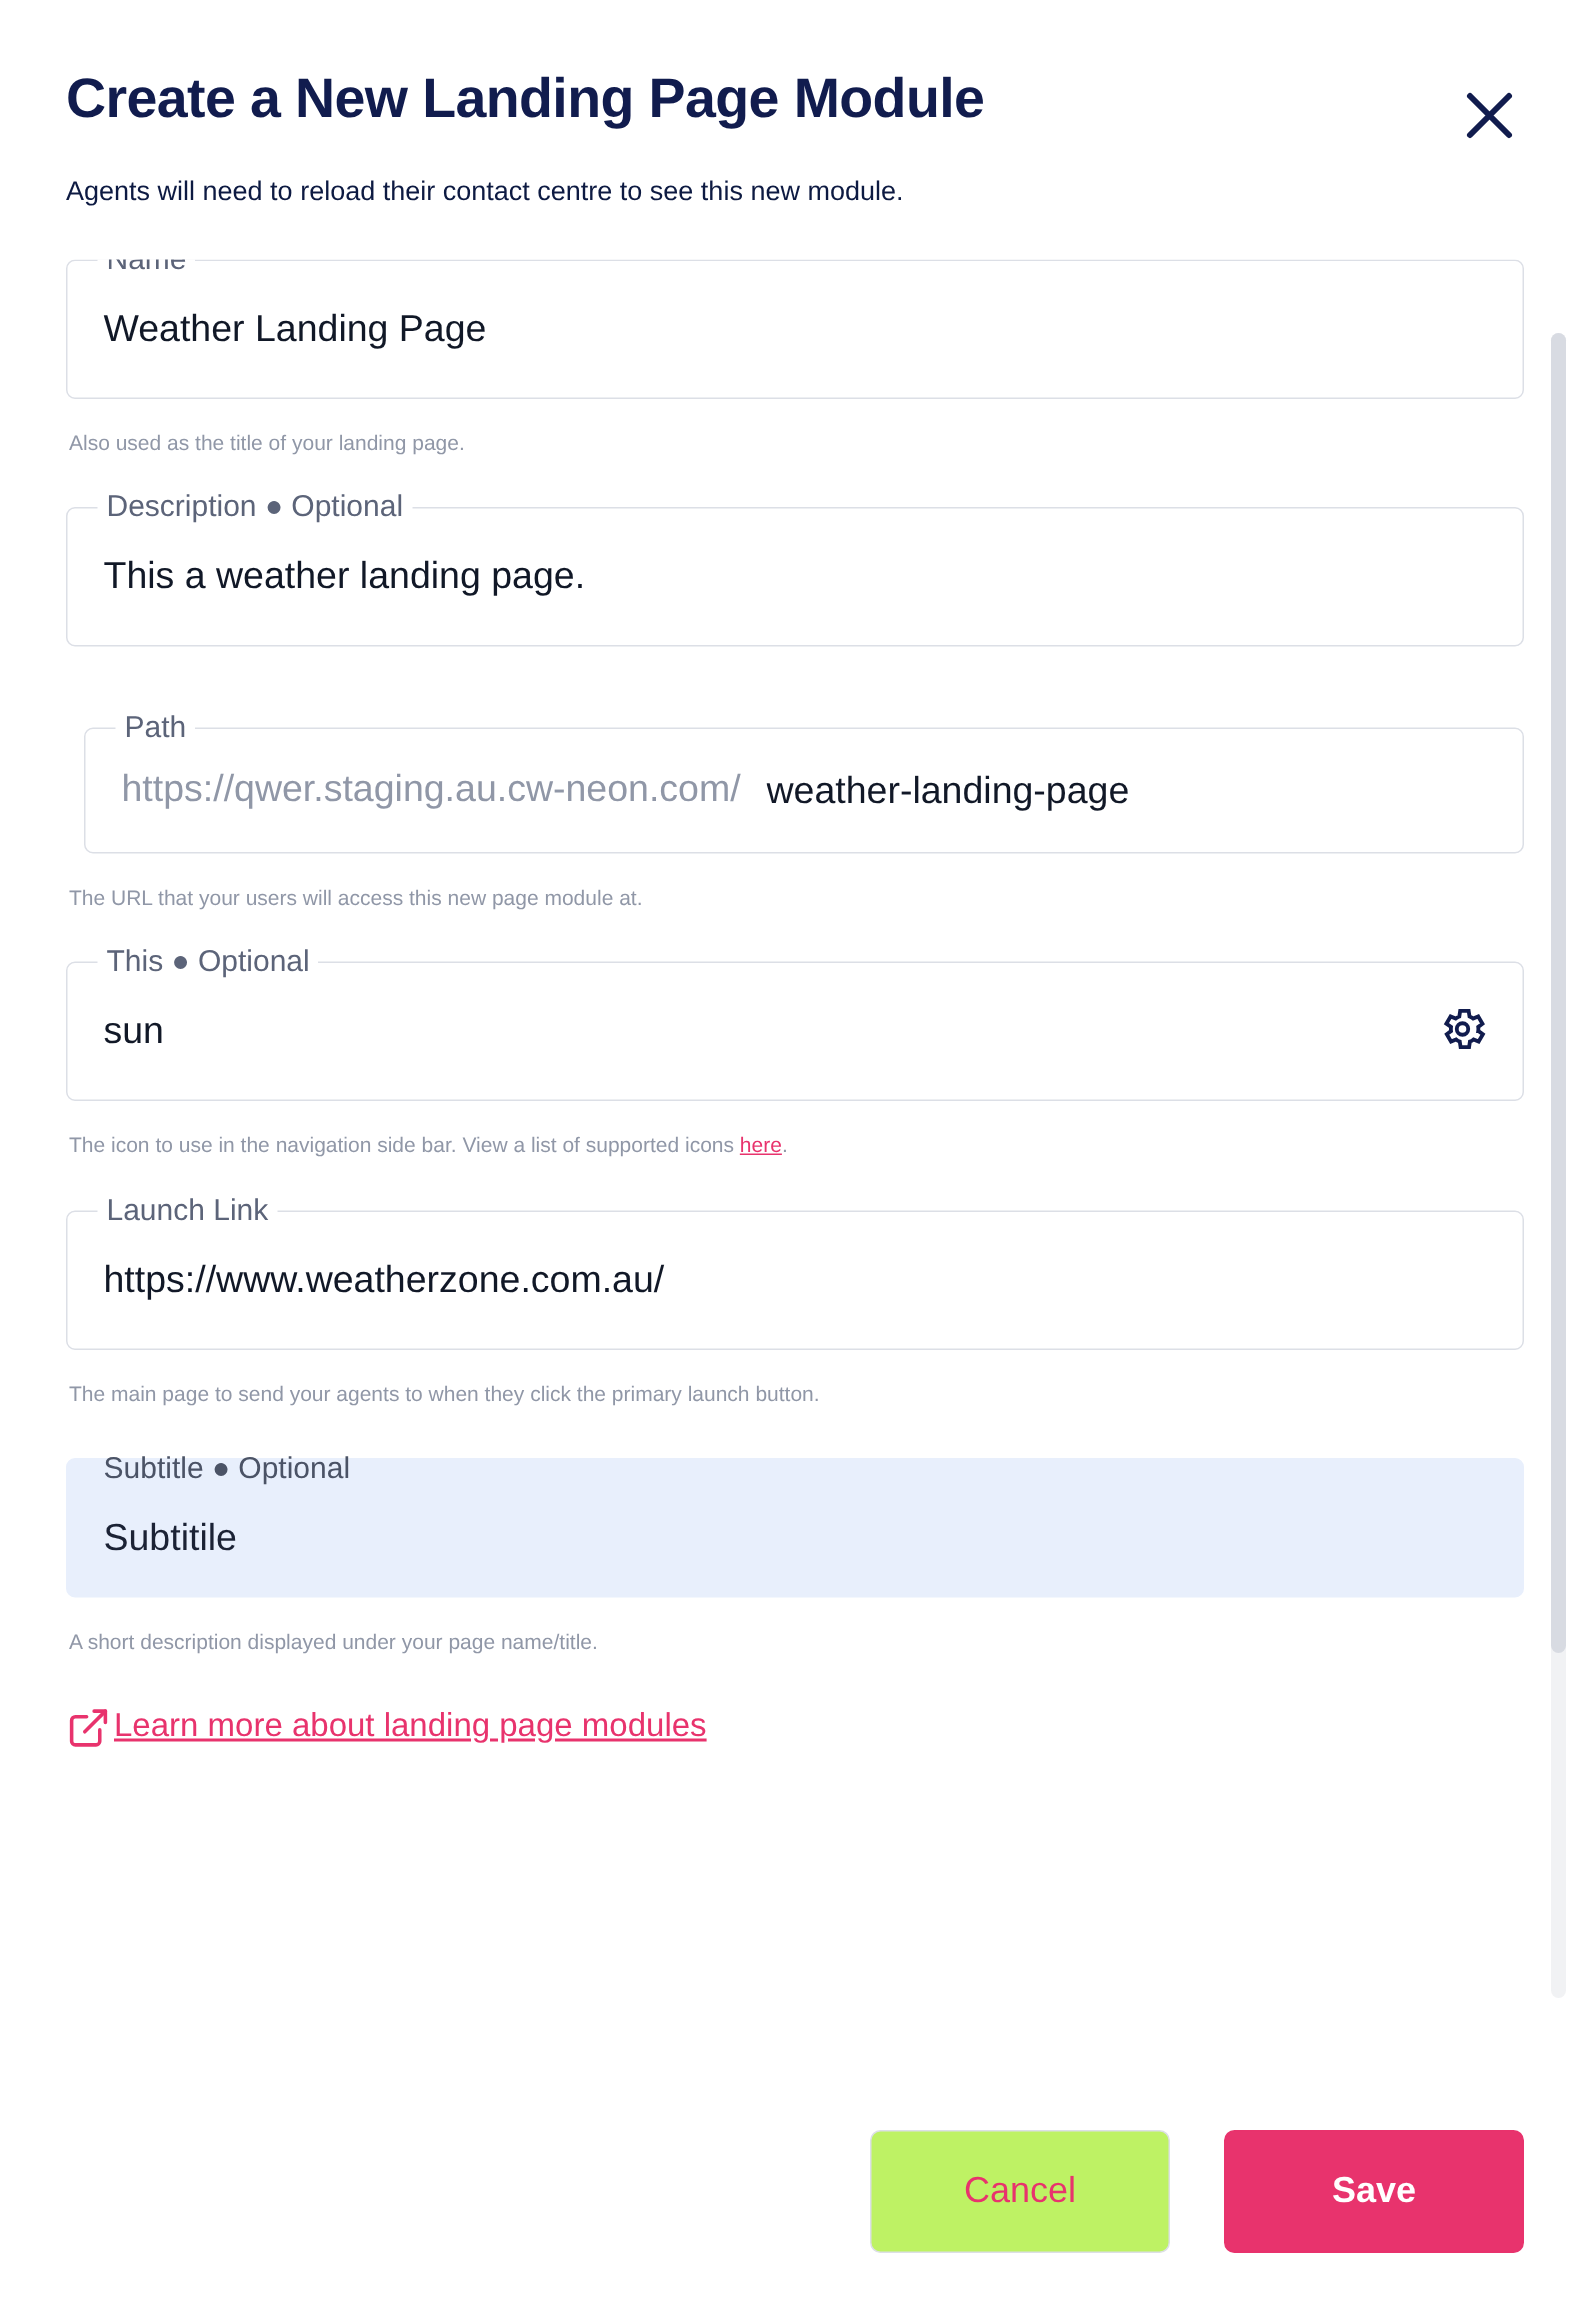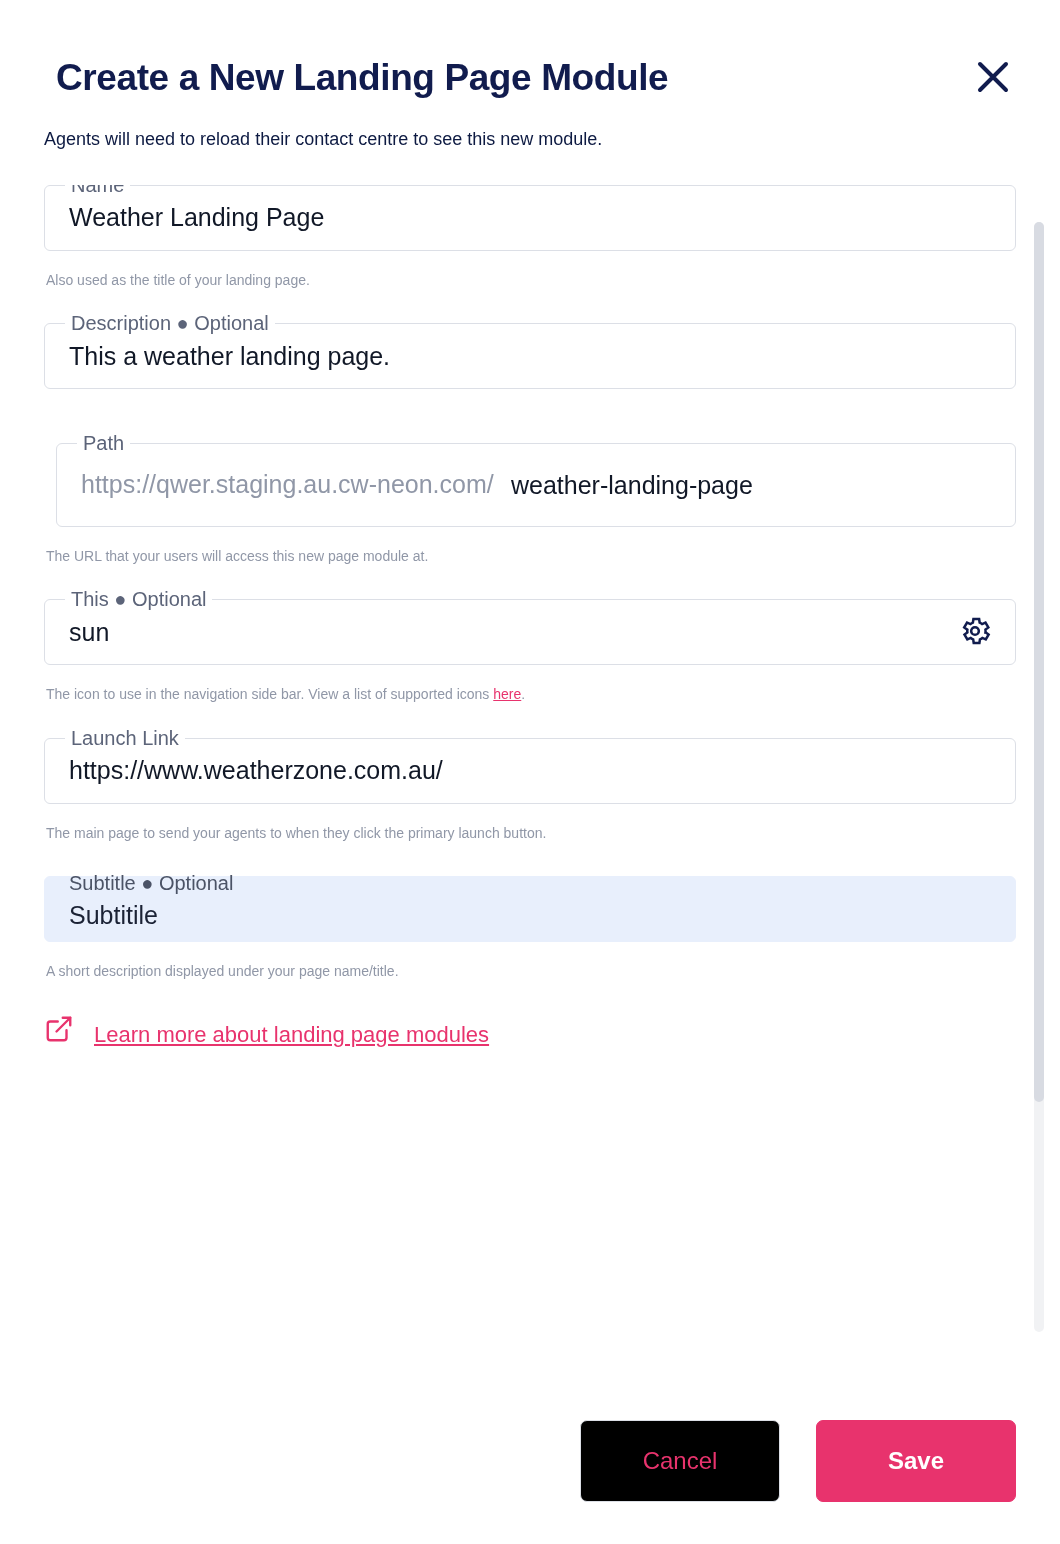--- a/index.html
+++ b/index.html
@@ -20,21 +20,21 @@
     overflow: hidden;
   }
   .dlg-header {
     padding: 46px 44px 0 44px;
   }
   .dlg-title {
     font-size: 37px;
     font-weight: bold;
     color: #111c4e;
     letter-spacing: -0.4px;
-    margin: 12px;
+    margin: 0;
     line-height: 1.1;
   }
   .close-btn {
     position: absolute;
     top: 54px;
     right: 44px;
     width: 46px;
     height: 46px;
     border: none;
     background: transparent;
@@ -60,21 +60,21 @@
     overflow: hidden;
   }
 
   .field-block { margin-bottom: 0; }
 
   .field {
     position: relative;
     border: 1px solid #dcdfe6;
     border-radius: 6px;
     background: #fff;
-    height: 66px;
+    height: 93px;
     display: flex;
     align-items: center;
     padding: 0 24px;
   }
   .field.filled-active {
     background: #e8effc;
     border-color: #e8effc;
   }
   .field-legend {
     position: absolute;
@@ -158,22 +158,22 @@
     background: transparent;
     cursor: pointer;
     display: flex;
     align-items: center;
     justify-content: center;
     padding: 0;
   }
 
   .learn-more {
     display: flex;
-    align-items: flex-end;
-    gap: 20px;
+    align-items: flex-start;
+    gap: 2px;
     margin-top: 6px;
   }
   .learn-more a {
     font-size: 22px;
     color: #e8336d;
     text-decoration: underline;
   }
 
   .scrollbar-track {
     position: absolute;
@@ -207,21 +207,21 @@
   .btn {
     font-family: "Liberation Sans", sans-serif;
     font-size: 24px;
     border-radius: 7px;
     cursor: pointer;
     height: 82px;
     min-width: 200px;
     padding: 0 28px;
   }
   .btn-cancel {
-    background: #000000;
+    background: #bef264;
     border: 1px solid #dcdfe6;
     color: #e8336d;
     margin-left: 20px;
   }
   .btn-save {
     background: #e8336d;
     border: 1px solid #e8336d;
     color: #ffffff;
     font-weight: bold;
   }

